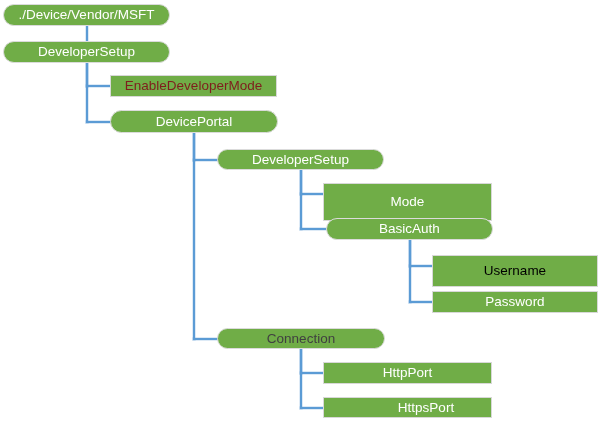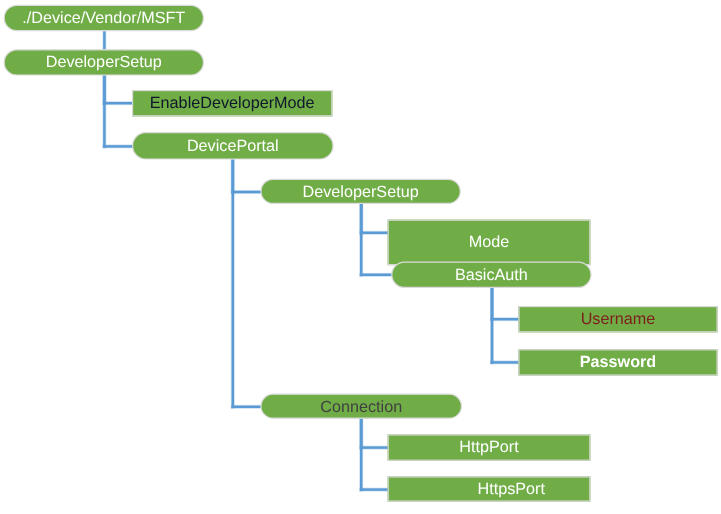--- a/index.html
+++ b/index.html
@@ -60,39 +60,39 @@
     <div class="seg" style="left: 300px; top: 349px; width: 2px; height: 25px; background: rgb(91, 155, 213);"></div>
     <div class="seg" style="left: 300px; top: 372px; width: 24px; height: 2px; background: rgb(91, 155, 213);"></div>
     <div class="seg" style="left: 300px; top: 349px; width: 2px; height: 59.5px; background: rgb(91, 155, 213);"></div>
     <div class="seg" style="left: 300px; top: 406.5px; width: 24px; height: 2px; background: rgb(91, 155, 213);"></div>
     <div class="node pill" style="left: 3px; top: 4px; width: 167px; height: 22px; background: rgb(112, 173, 71); color: rgb(255, 255, 255); border: 1px solid rgb(219, 219, 219); border-radius: 12px;">
       <span>./Device/Vendor/MSFT</span>
     </div>
     <div class="node pill" style="left: 3px; top: 41px; width: 167px; height: 22px; background: rgb(112, 173, 71); color: rgb(255, 255, 255); border: 1px solid rgb(219, 219, 219); border-radius: 12px;">
       <span>DeveloperSetup</span>
     </div>
-    <div class="node rect" style="left: 110px; top: 75px; width: 167px; height: 22px; background: rgb(112, 173, 71); color: #0f172a; border: 1.5px solid rgb(216, 216, 216);">
+    <div class="node rect" style="left: 110px; top: 75px; width: 167px; height: 22px; background: rgb(112, 173, 71); color: #7f1d1d; border: 1.5px solid rgb(216, 216, 216);">
       <span>EnableDeveloperMode</span>
     </div>
     <div class="node pill" style="left: 110px; top: 110px; width: 168px; height: 23px; background: rgb(112, 173, 71); color: rgb(255, 255, 255); border: 1px solid rgb(219, 219, 219); border-radius: 12.5px;">
       <span>DevicePortal</span>
     </div>
     <div class="node pill" style="left: 217px; top: 149px; width: 167px; height: 21px; background: rgb(112, 173, 71); color: rgb(255, 255, 255); border: 1px solid rgb(219, 219, 219); border-radius: 11.5px;">
       <span>DeveloperSetup</span>
     </div>
     <div class="node rect" style="left: 323px; top: 183px; width: 169px; height: 38px; background: rgb(112, 173, 71); color: rgb(255, 255, 255); border: 1.5px solid rgb(216, 216, 216);">
       <span>Mode</span>
     </div>
     <div class="node pill" style="left: 326px; top: 218px; width: 167px; height: 22px; background: rgb(112, 173, 71); color: rgb(255, 255, 255); border: 1px solid rgb(219, 219, 219); border-radius: 12px;">
       <span>BasicAuth</span>
     </div>
-    <div class="node rect" style="left: 432px; top: 255px; width: 166px; height: 22px; background: rgb(112, 173, 71); color: #7f1d1d; border: 1.5px solid rgb(216, 216, 216);">
+    <div class="node rect" style="left: 432px; top: 255px; width: 166px; height: 32px; background: rgb(112, 173, 71); color: #000000; border: 1.5px solid rgb(216, 216, 216);">
       <span>Username</span>
     </div>
-    <div class="node rect" style="left: 432px; top: 291px; width: 166px; height: 22px; background: rgb(112, 173, 71); color: rgb(255, 255, 255); border: 1.5px solid rgb(216, 216, 216); font-weight: bold;">
+    <div class="node rect" style="left: 432px; top: 291px; width: 166px; height: 22px; background: rgb(112, 173, 71); color: rgb(255, 255, 255); border: 1.5px solid rgb(216, 216, 216);">
       <span>Password</span>
     </div>
     <div class="node pill" style="left: 217px; top: 328px; width: 168px; height: 21px; background: rgb(112, 173, 71); color: #404040; border: 1px solid rgb(219, 219, 219); border-radius: 11.5px;">
       <span>Connection</span>
     </div>
     <div class="node rect" style="left: 323px; top: 362px; width: 169px; height: 22px; background: rgb(112, 173, 71); color: rgb(255, 255, 255); border: 1.5px solid rgb(216, 216, 216);">
       <span>HttpPort</span>
     </div>
     <div class="node rect" style="left: 323px; top: 397px; width: 169px; height: 21px; background: rgb(112, 173, 71); color: rgb(255, 255, 255); border: 1.5px solid rgb(216, 216, 216); padding-left: 37px;">
       <span>HttpsPort</span>

